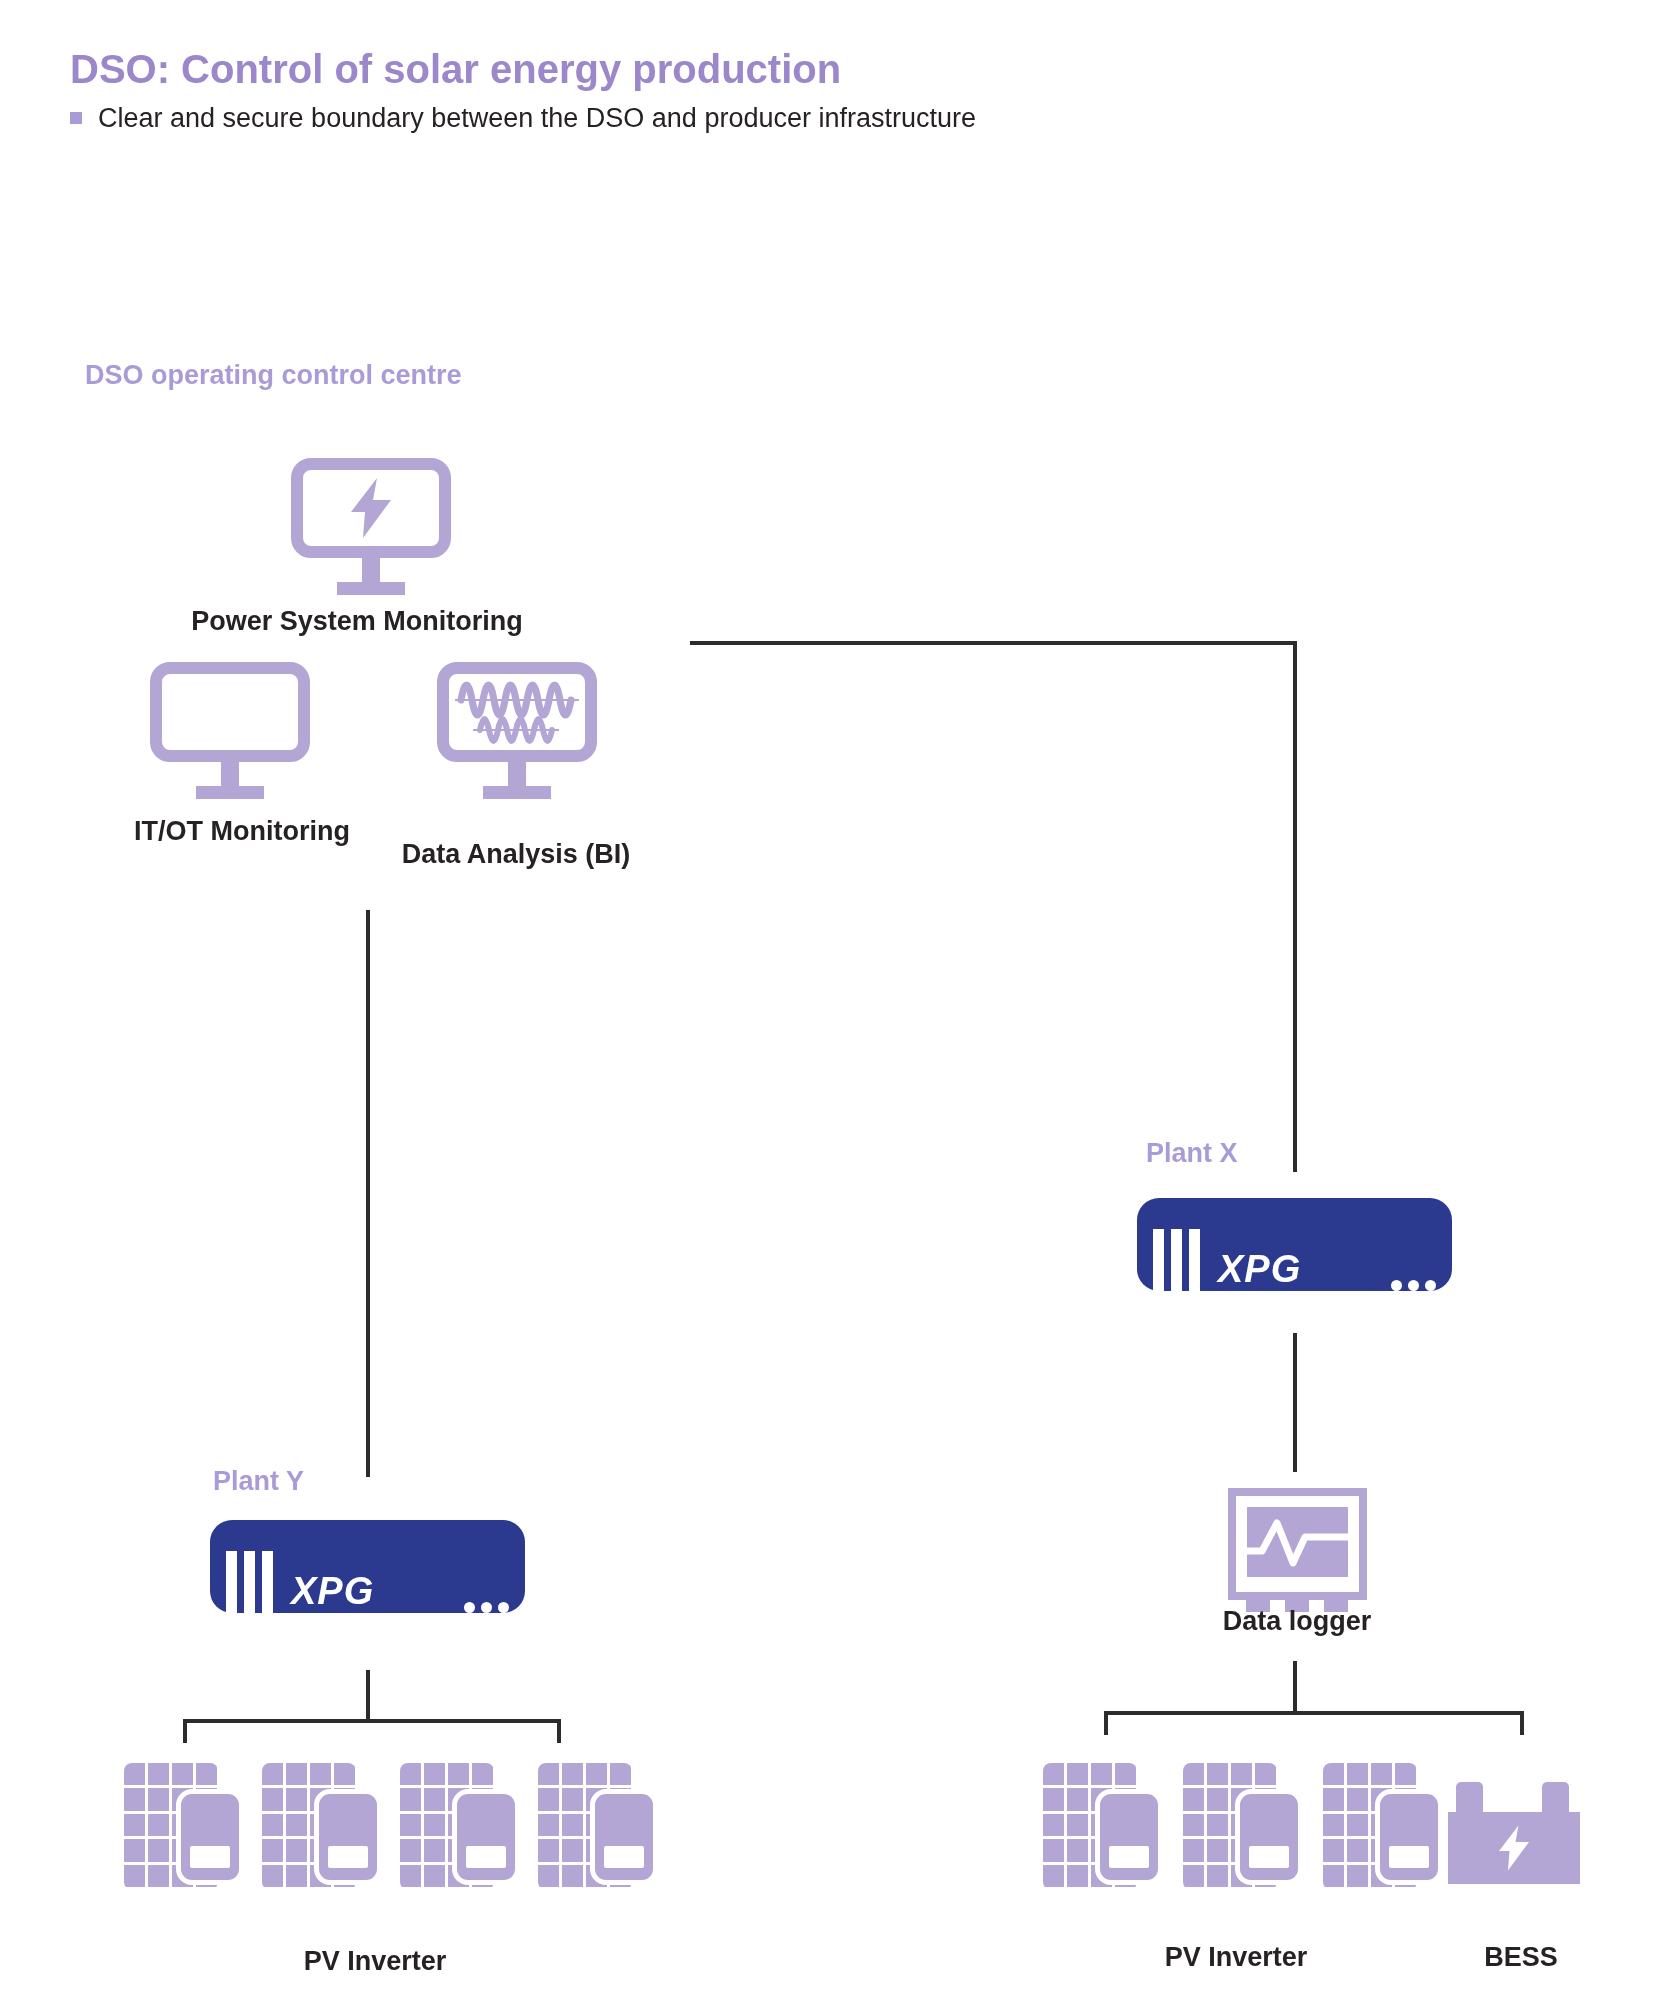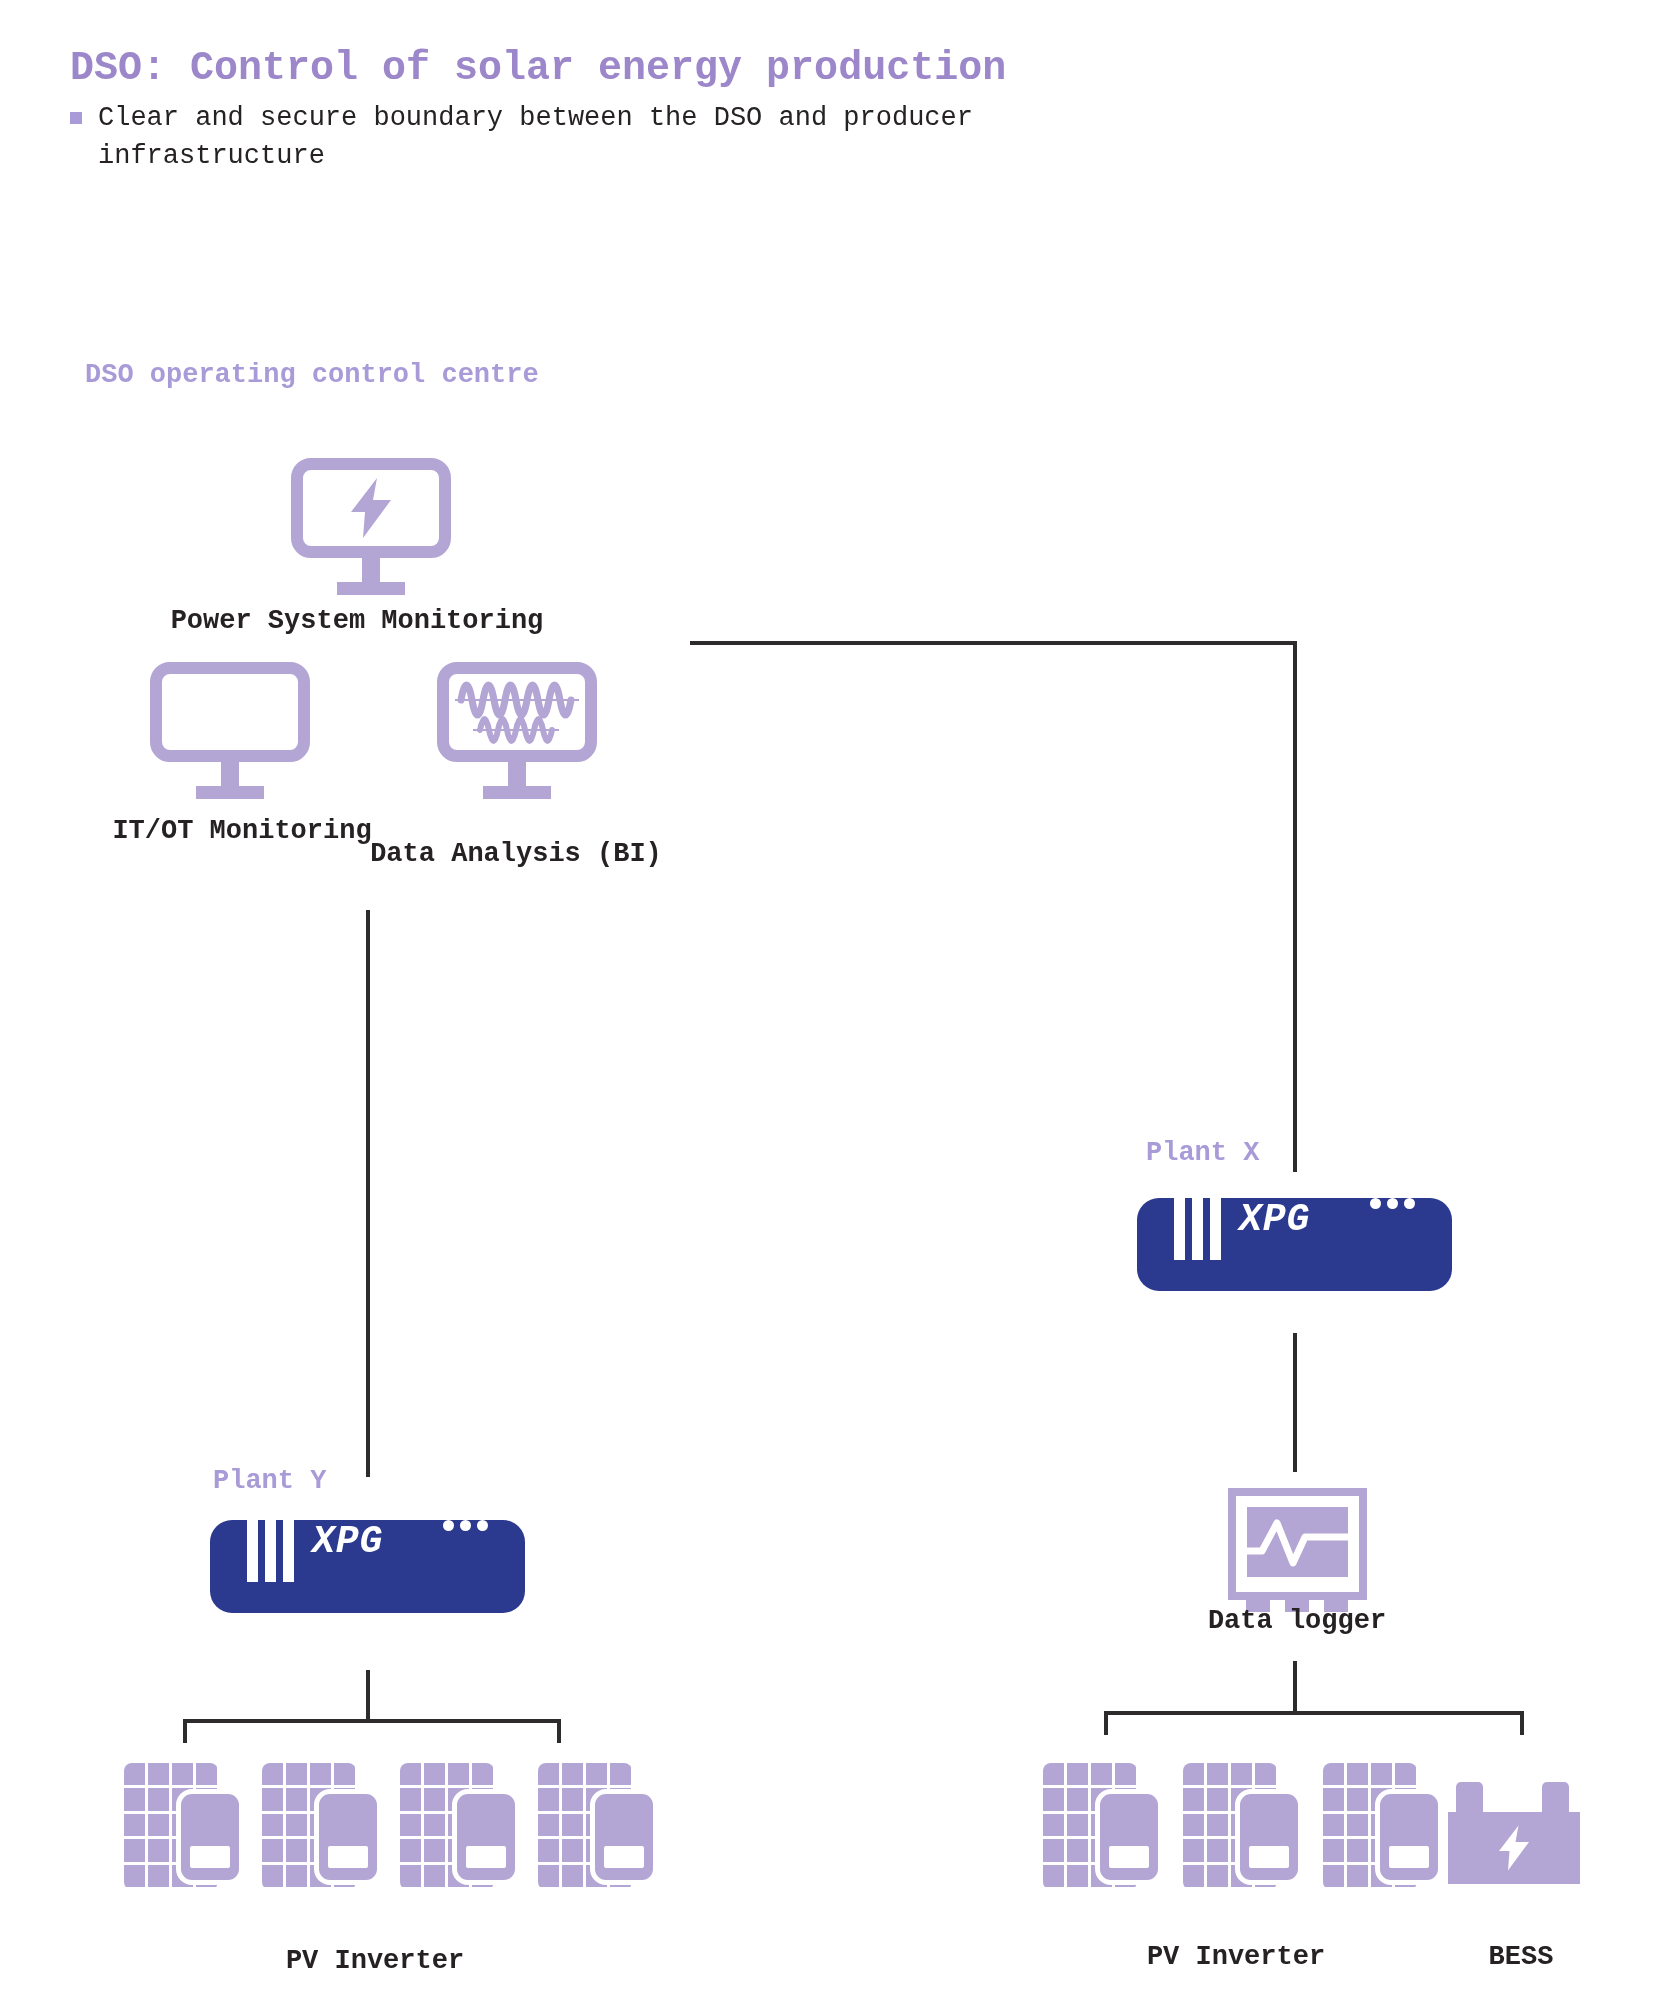--- a/index.html
+++ b/index.html
@@ -6,21 +6,21 @@
     --title-purple:#9b87c9;
     --label-purple:#a89bd8;
     --icon-purple:#b3a5d4;
     --gateway-blue:#2b3a8e;
     --text-dark:#262223;
     --line-dark:#2e2b2c;
   }
   html,body{margin:0;padding:0;background:#fff;}
   .canvas{
     position:relative;width:1608px;height:2000px;background:#ffffff;
-    font-family:Liberation Mono, monospace;overflow:hidden;
+    font-family:Liberation Sans, sans-serif;overflow:hidden;
   }
   
   .title{
     position:absolute;left:70px;top:46px;
     font-size:40px;font-weight:700;color:var(--title-purple);line-height:46px;
   }
   .bullets{position:absolute;left:70px;top:99px;width:1080px;}
   .bullet{
     position:relative;padding-left:28px;font-size:27px;line-height:38px;
     font-weight:500;color:var(--text-dark);
@@ -45,22 +45,22 @@
   .monitor .screen{
     width:160px;height:100px;border:12px solid var(--icon-purple);
     border-radius:20px;background:#fff;box-sizing:border-box;
     display:flex;align-items:center;justify-content:center;overflow:hidden;
   }
   .monitor .neck{width:18px;height:24px;background:var(--icon-purple);margin:0 auto;}
   .monitor .base{width:68px;height:13px;background:var(--icon-purple);margin:0 auto;}
   
   .gateway{
     position:absolute;width:315px;height:93px;background:var(--gateway-blue);
-    border-radius:22px;display:flex;align-items:flex-start;
-    padding:0 37px;box-sizing:border-box;
+    border-radius:22px;display:flex;align-items:flex-end;
+    padding:0 16px;box-sizing:border-box;
   }
   .gw-bars{display:flex;gap:7px;height:62px;}
   .gw-bars i{width:11px;background:#fff;display:block;}
   .gw-name{
     color:#fff;font-size:38px;font-weight:700;font-style:italic;
     letter-spacing:1px;margin-left:18px;
   }
   .gw-dots{margin-left:auto;display:flex;gap:6px;align-items:center;}
   .gw-dots i{width:11px;height:11px;border-radius:50%;background:#fff;}
   

